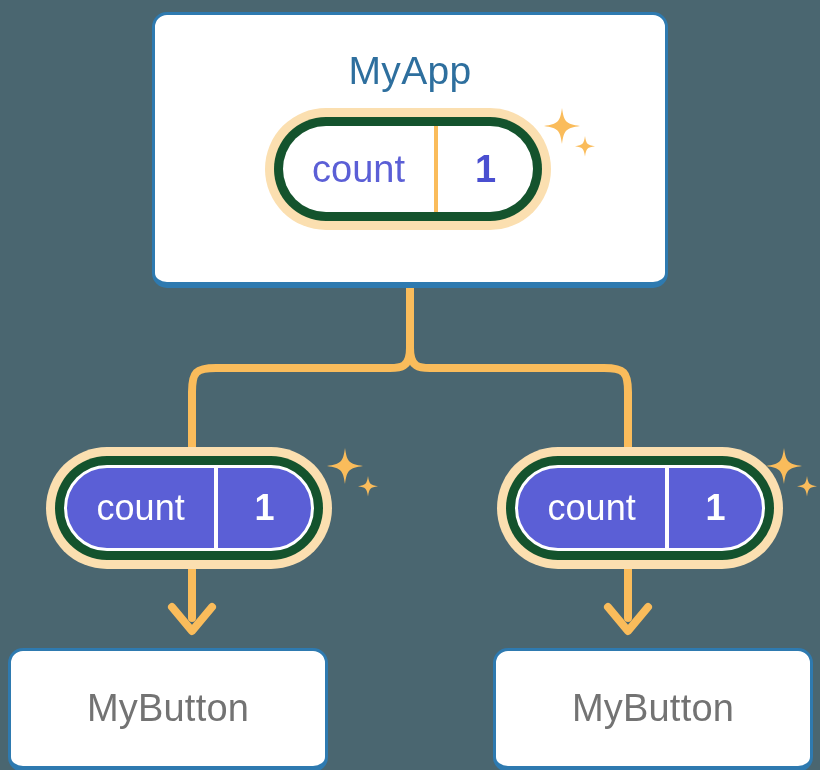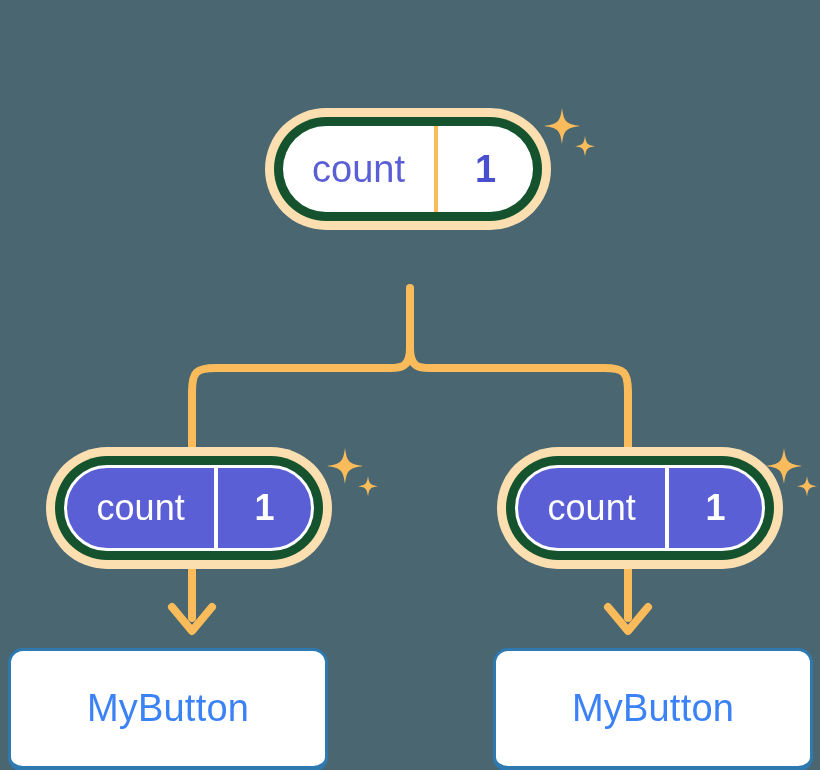--- a/index.html
+++ b/index.html
@@ -71,21 +71,21 @@
   }
   .button-label {
     position: absolute;
     left: 0;
     top: 0;
     width: 100%;
     height: 100%;
     display: flex;
     align-items: center;
     justify-content: center;
-    color: #3b82f6;
+    color: #737373;
     font-size: 38px;
     letter-spacing: 0.2px;
   }
 
   
   .pill {
     position: absolute;
     box-sizing: border-box;
     z-index: 4;
     border-radius: 999px;
@@ -195,20 +195,23 @@
                C624,368 628,372 628,392 L628,455"></path>
 
       <path d="M192,560 L192,618"></path>
       <path d="M628,560 L628,618"></path>
 
       <path d="M172,607 L192,631 L212,607"></path>
       <path d="M608,607 L628,631 L648,607"></path>
     </g>
   </svg>
 
+  <div class="card" id="app-card">
+    <div id="app-title">MyApp</div>
+  </div>
 
   <div class="pill pill-light" id="pill-app">
     <div class="pill-ring">
       <div class="pill-body">
         <div class="pill-cell pill-key">count</div>
         <div class="pill-cell pill-val">1</div>
       </div>
     </div>
   </div>
 

